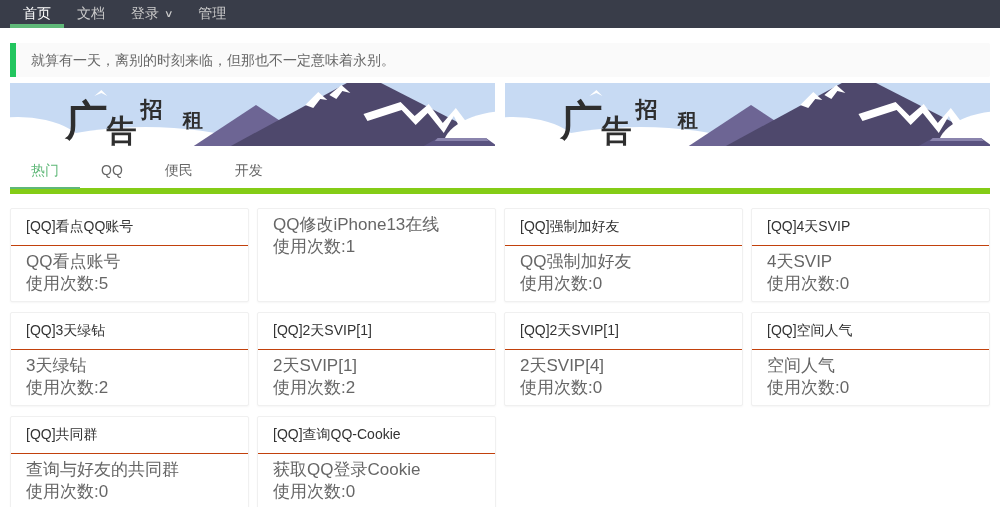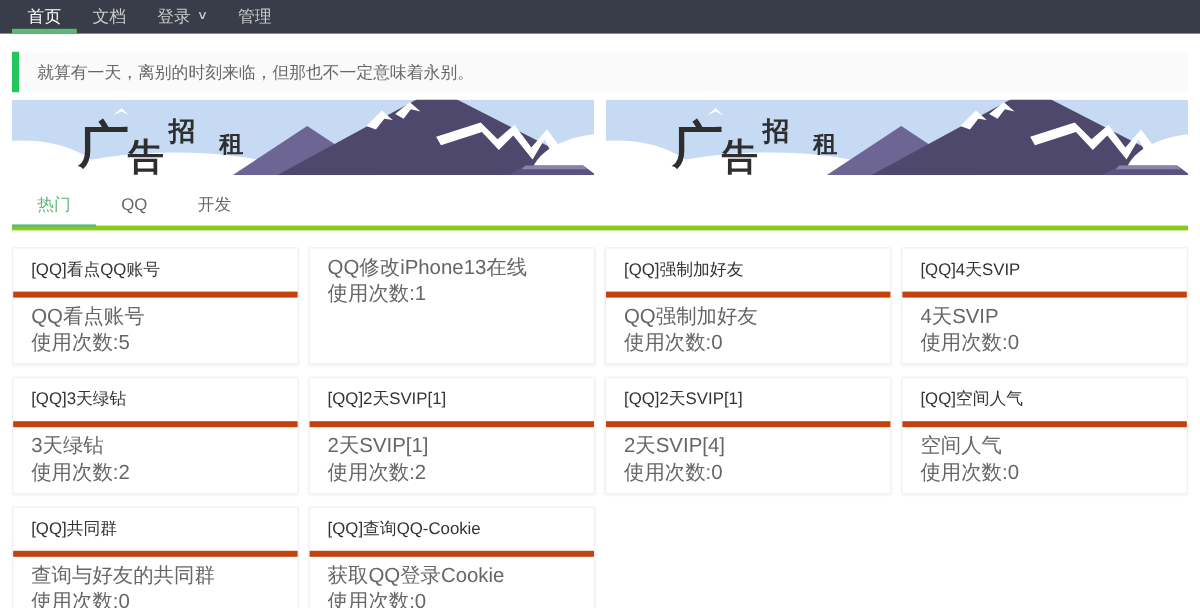--- a/index.html
+++ b/index.html
@@ -22,37 +22,37 @@
   
   .notice{
     margin:15px 10px 6px;background:#fafafa;border-left:6px solid #22c55e;
     border-radius:0 2px 2px 0;padding:9px 15px;font-size:14px;color:#666;line-height:16px;
   }
   
   .banners{display:flex;gap:10px;margin:0 10px;height:63px;}
   .banner{flex:1;height:63px;overflow:hidden;cursor:pointer;}
   .banner svg{display:block;width:100%;height:63px;}
   
-  .tabs{display:flex;margin:6px 10px 0;border-bottom:4px solid #84cc16;}
+  .tabs{display:flex;margin:6px 10px 0;border-bottom:6px solid #84cc16;}
   .tab{
     padding:0 21px;line-height:36px;font-size:14px;color:#666;cursor:pointer;
     position:relative;white-space:nowrap;
   }
   .tab.active{color:#5FB878;}
   .tab.active::after{
     content:"";position:absolute;left:0;right:0;bottom:-1px;height:2px;background:#5FB878;
   }
   
   .cards{display:grid;grid-template-columns:repeat(4,1fr);gap:10px 8px;margin:14px 10px 0;}
   .card{
     background:#fff;border:1px solid #f0f0f0;border-radius:2px;
     box-shadow:0 1px 2px rgba(0,0,0,.04);cursor:pointer;
   }
   .card-header{
-    padding:9px 15px;font-size:14px;color:#333;border-bottom:5px solid #c2410c;
+    padding:9px 15px;font-size:14px;color:#333;border-bottom:1px solid #c2410c;
     white-space:nowrap;overflow:hidden;
   }
   .card-body{padding:5px 15px 6px;font-size:17px;color:#666;line-height:22px;}
   .card-body div{white-space:nowrap;overflow:hidden;}
 </style>
 </head>
 <body>
 
 <nav class="navbar" id="navbar">
     <div class="nav-item active">
@@ -114,20 +114,21 @@
       <text x="130" y="34" font-size="22" font-weight="bold" fill="#2e2e2e" font-family="'Liberation Serif','DejaVu Serif',serif">招</text>
       <text x="172" y="44" font-size="20" font-weight="bold" fill="#2e2e2e" font-family="'Liberation Serif','DejaVu Serif',serif">租</text>
       <polygon points="84,13 91,7 97,13 91,10" fill="#ffffff"></polygon>
     </svg>
   </div>
 </div>
 
 <div class="tabs" id="tabs">
     <div class="tab active">热门</div>
     <div class="tab">QQ</div>
+    <div class="tab">便民</div>
     <div class="tab">开发</div>
   </div>
 
 <div class="cards" id="cards">
     <div class="card">
       <div class="card-header">[QQ]看点QQ账号</div>
       <div class="card-body">
         <div>QQ看点账号</div>
         <div>使用次数:5</div>
       </div>

